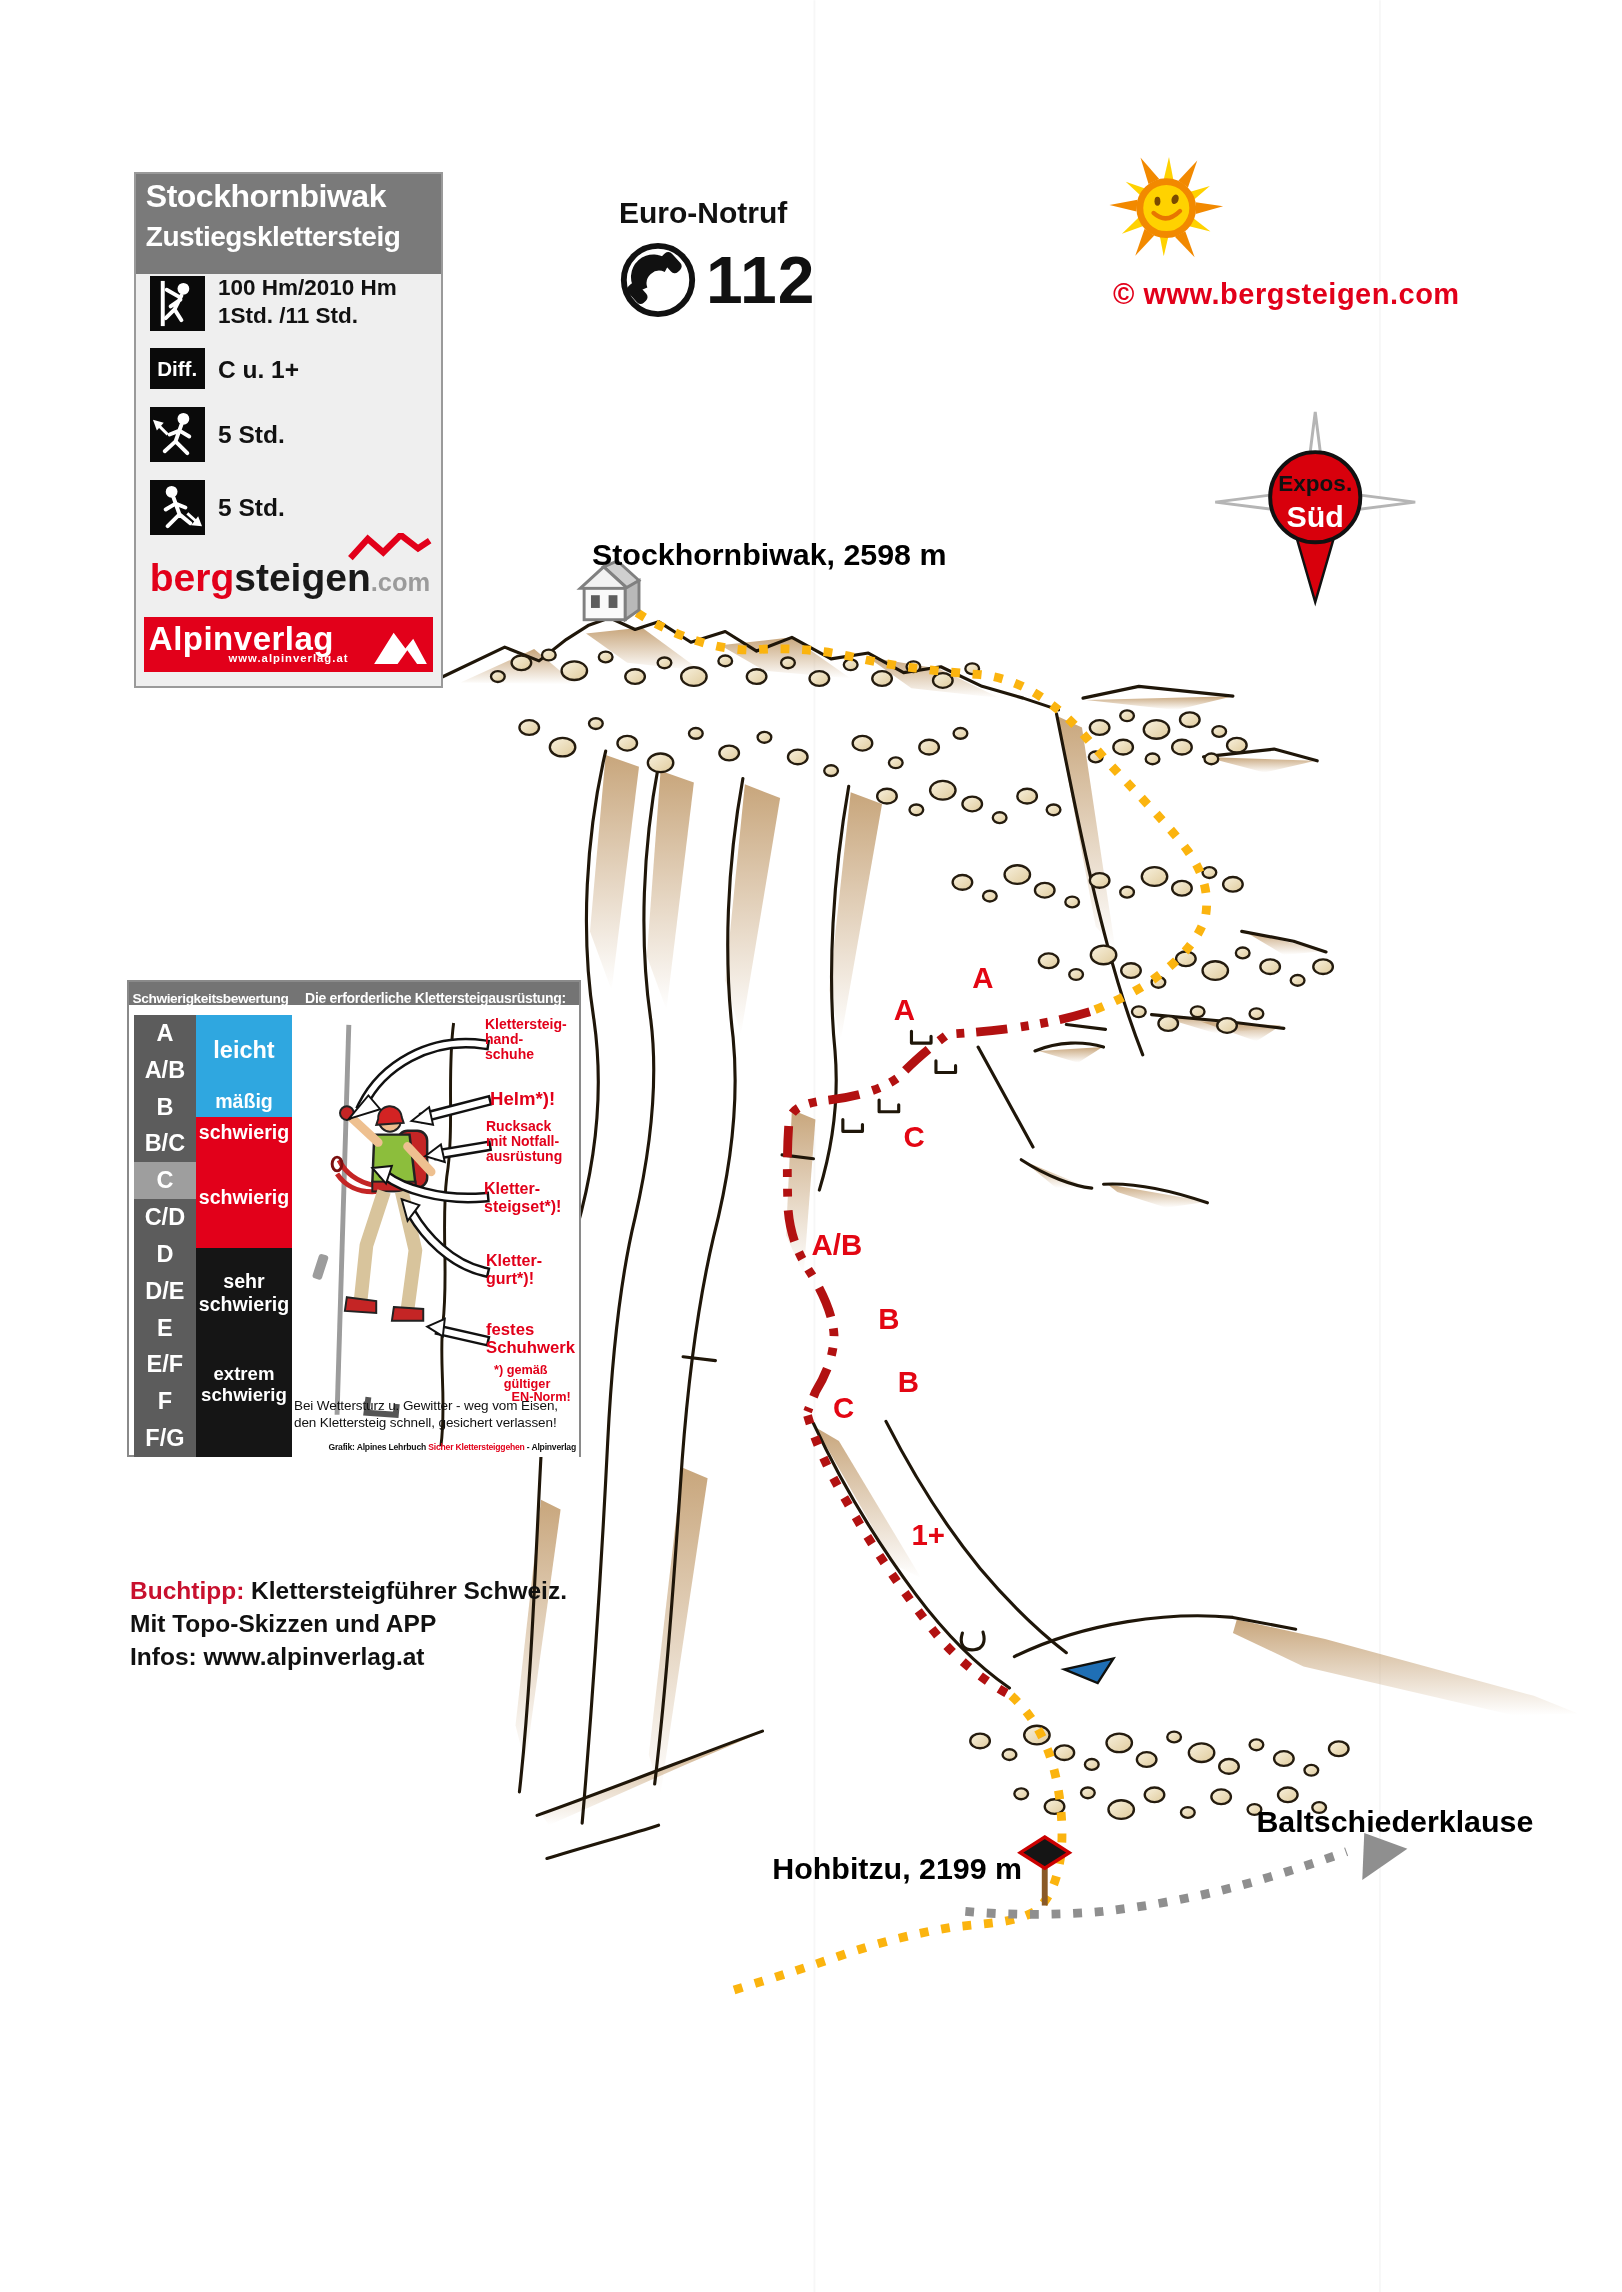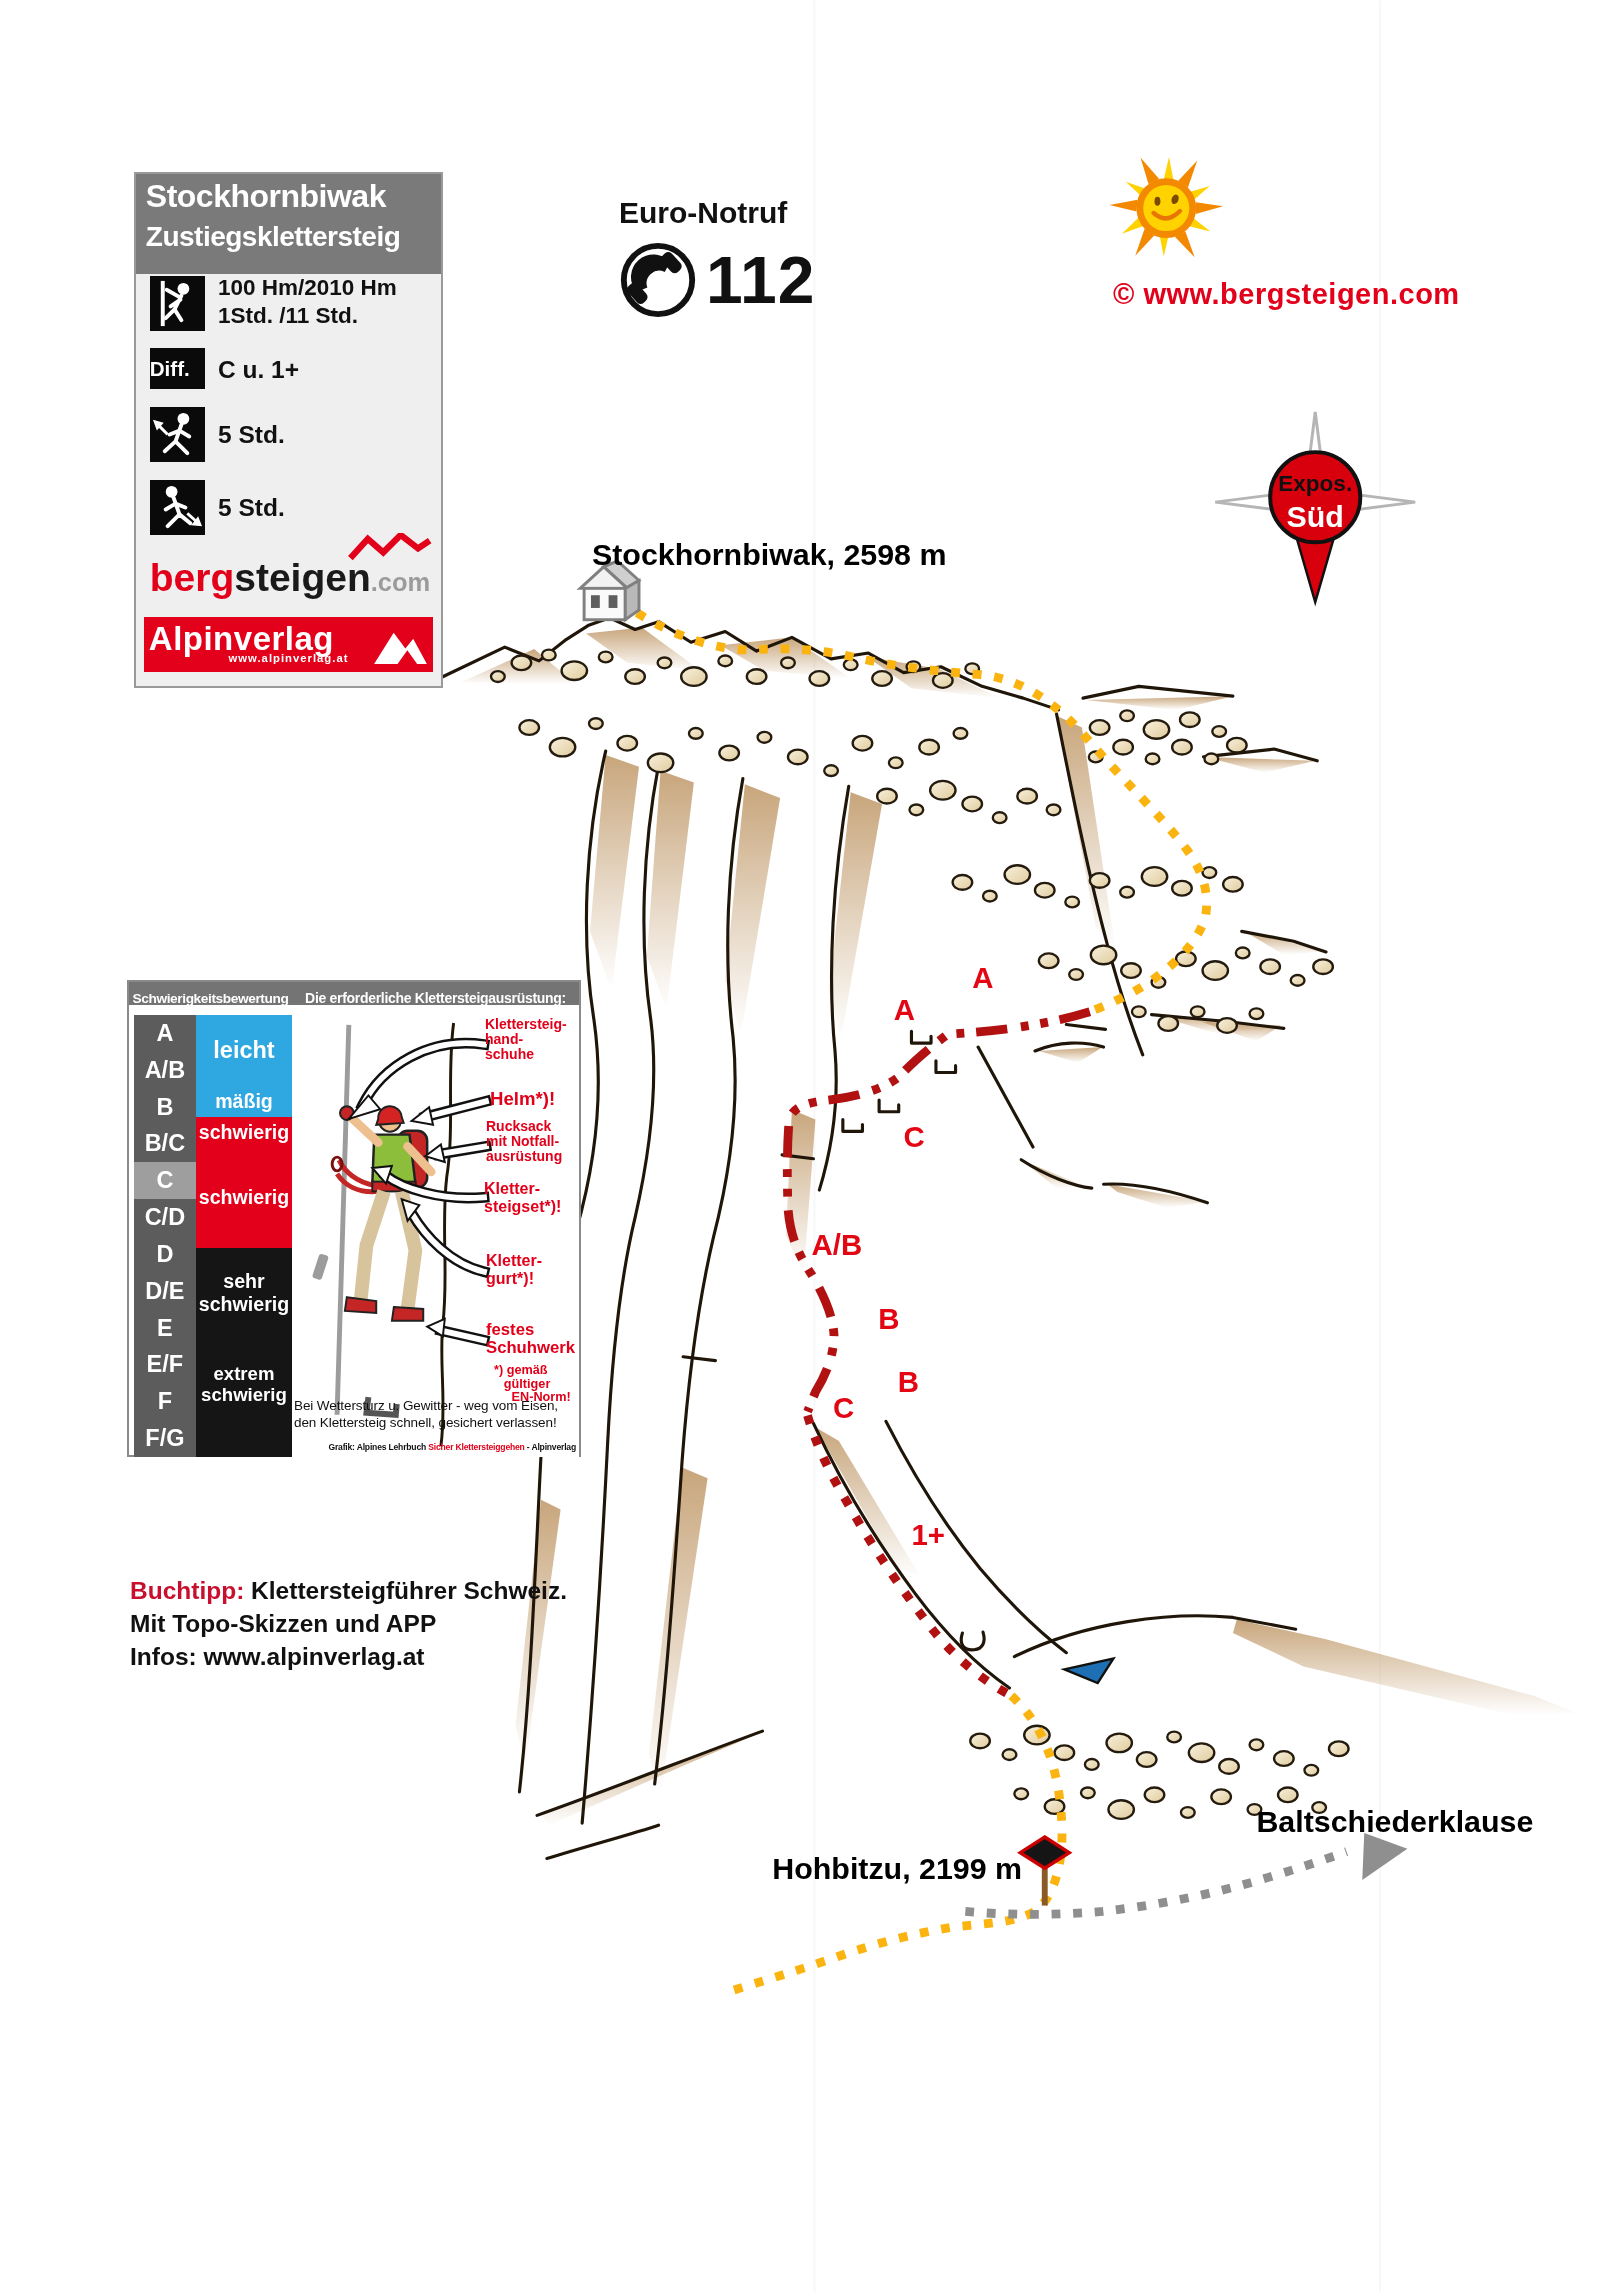--- a/index.html
+++ b/index.html
@@ -18,21 +18,21 @@
   
   .info-panel{left:134px;top:172px;width:309px;height:516px;background:#EFEFEF;
     border:2px solid #9A9A9A;box-sizing:border-box}
   .info-head{position:absolute;left:0;top:0;right:0;height:100px;background:#7A7A7A;color:#fff;
     padding-left:9.8px;box-sizing:border-box}
   .info-head .t1{font-size:32px;font-weight:bold;line-height:45px;letter-spacing:-0.5px}
   .info-head .t2{font-size:28px;font-weight:bold;line-height:35px;letter-spacing:-0.5px}
   .ibox{position:absolute;left:13.7px;width:55px;height:55px;background:#0A0A0A}
   .itxt{position:absolute;left:82px;font-weight:bold;color:#111}
   .diffbox{position:absolute;left:13.7px;width:55px;height:41px;background:#0A0A0A;color:#fff;
-    font-weight:bold;font-size:20.6px;text-align:left;line-height:41px}
+    font-weight:bold;font-size:20.6px;text-align:center;line-height:41px}
   .logo-line{position:absolute;left:13.7px;top:382px;white-space:nowrap}
   .logo-line .r{color:#E2001A;font-weight:bold;font-size:39px}
   .logo-line .b{color:#1A1A1A;font-weight:bold;font-size:39px}
   .logo-line .g{color:#9B9B9B;font-weight:bold;font-size:25.5px}
   .zig{position:absolute;left:212px;top:359px}
   .banner{position:absolute;left:7.8px;right:7.8px;top:443px;height:55px;background:#E2001A;color:#fff}
   .banner .nm{font-size:33px;font-weight:bold;line-height:43px;padding-left:5px;letter-spacing:0.5px}
   .banner .url{font-size:11.3px;font-weight:bold;text-align:center;margin-top:-7.8px;letter-spacing:1px}
   .banner svg{position:absolute;right:3.9px;top:5.9px}
 

